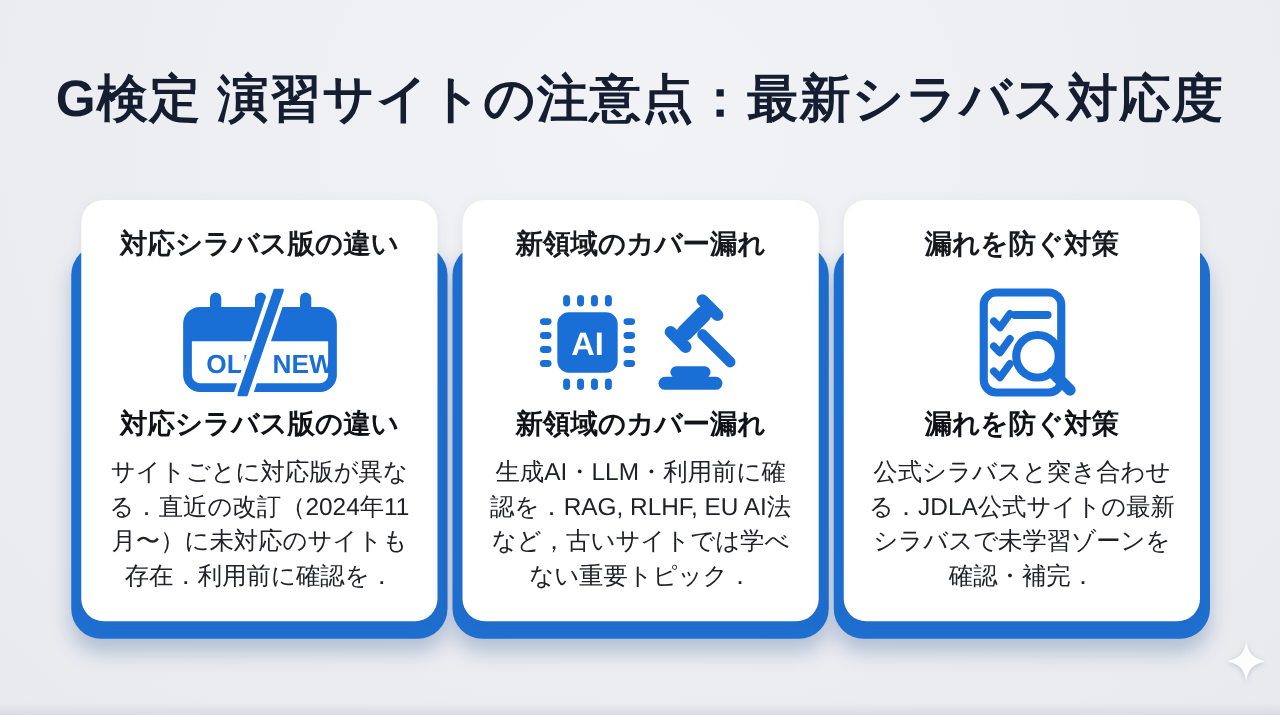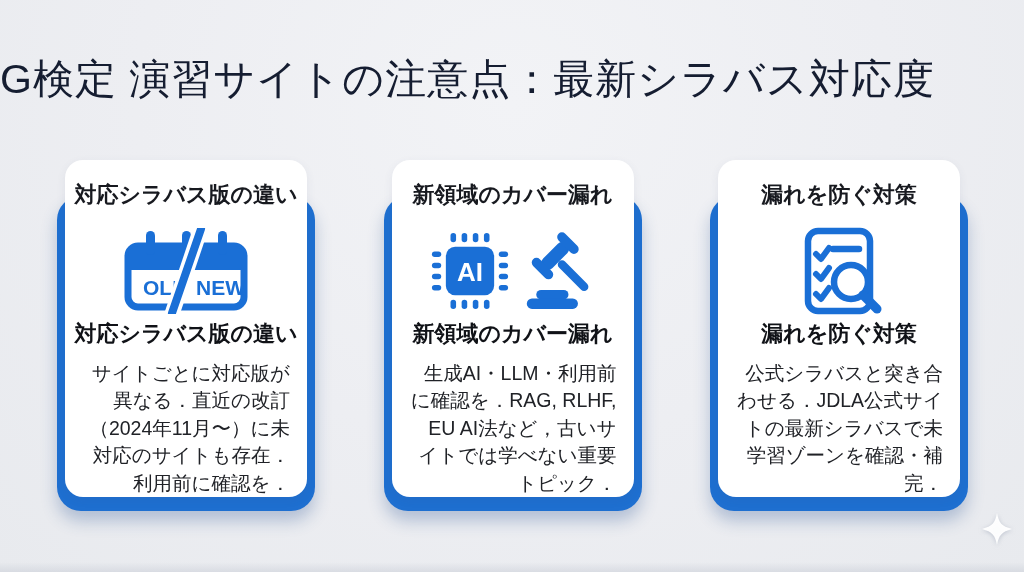--- a/index.html
+++ b/index.html
@@ -13,29 +13,29 @@
     background: radial-gradient(ellipse at 50% 18%, #f2f3f6 0%, #edeef2 52%, #e8eaee 100%);
     overflow: hidden;
   }
   .stage::after {
     content: ""; position: absolute; left: 0; right: 0; bottom: 0; height: 10px;
     background: linear-gradient(rgba(203,207,216,0), rgba(203,207,216,0.55));
     pointer-events: none;
   }
   .page-title {
     position: absolute; top: 52px; left: 0; width: 100%;
-    margin: 0; text-align: left;
-    font-size: 41px; font-weight: 400; letter-spacing: 1px;
+    margin: 0; text-align: center;
+    font-size: 41px; font-weight: 700; letter-spacing: 1px;
     color: #151d31;
   }
   .cards-row {
     position: absolute; top: 160px; left: 57px; width: 911px;
     display: flex; justify-content: space-between;
   }
-  .card { position: relative; width: 258px; height: 351px; text-decoration: underline; }
+  .card { position: relative; width: 301px; height: 351px; text-decoration: underline; }
   .card::before {
     content: ""; position: absolute; left: 0; right: 0; top: 36px; bottom: 0;
     background: #1e6fd0; border-radius: 24px;
     box-shadow: 0 10px 16px rgba(45, 85, 150, 0.30);
   }
   .card-white {
     position: absolute; left: 8px; right: 8px; top: 0; bottom: 14px;
     background: #ffffff; border-radius: 18px;
     box-shadow: 0 3px 10px rgba(60, 80, 120, 0.08);
     display: flex; flex-direction: column; align-items: center;
@@ -48,21 +48,21 @@
     height: 104px; margin-top: 14px;
     display: flex; align-items: center; justify-content: center; gap: 14px;
   }
   .card-subtitle {
     margin: 0; font-size: 22px; font-weight: 700;
     color: #101217; line-height: 26px; text-align: center;
   }
   .card-body {
     margin: 13px 0 0 0; padding: 0 17px;
     font-size: 19.5px; line-height: 27.5px; color: #202227;
-    text-align: right; word-break: break-word;
+    text-align: center; word-break: break-word;
   }
   .sparkle {
     position: absolute; left: 982px; top: 513px; width: 30px; height: 32px;
     filter: drop-shadow(0 1px 2px rgba(160,168,185,0.6));
   }
   svg .stroke { stroke: #1a6fd6; fill: none; stroke-linecap: round; stroke-linejoin: round; }
   svg .fillb  { fill: #1a6fd6; }
 </style>
 </head>
 <body>

